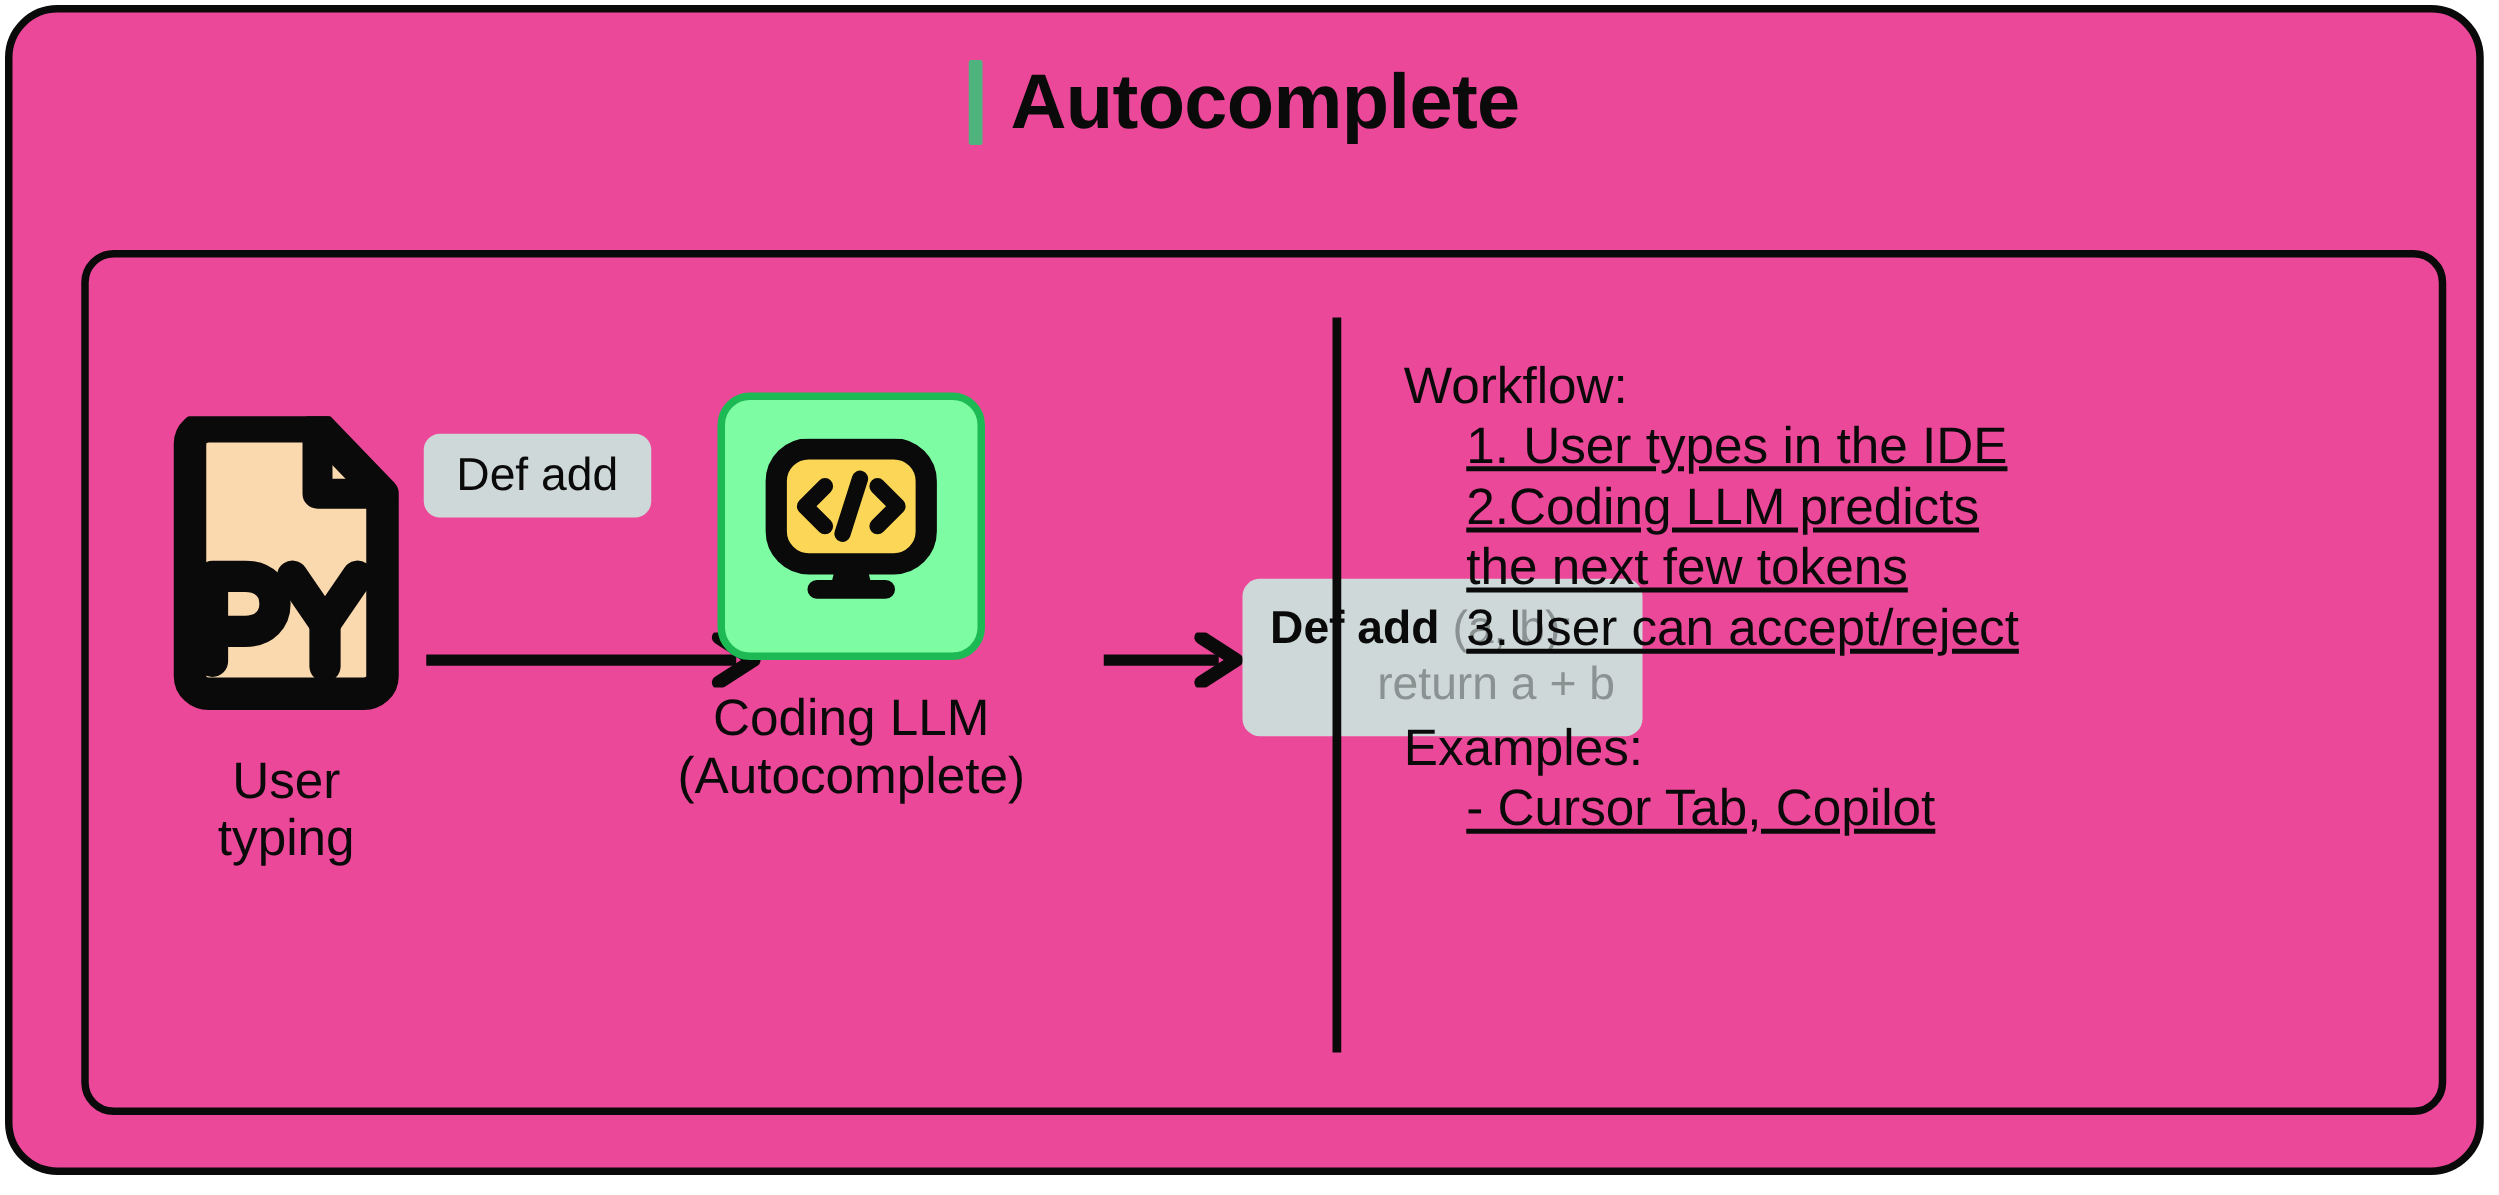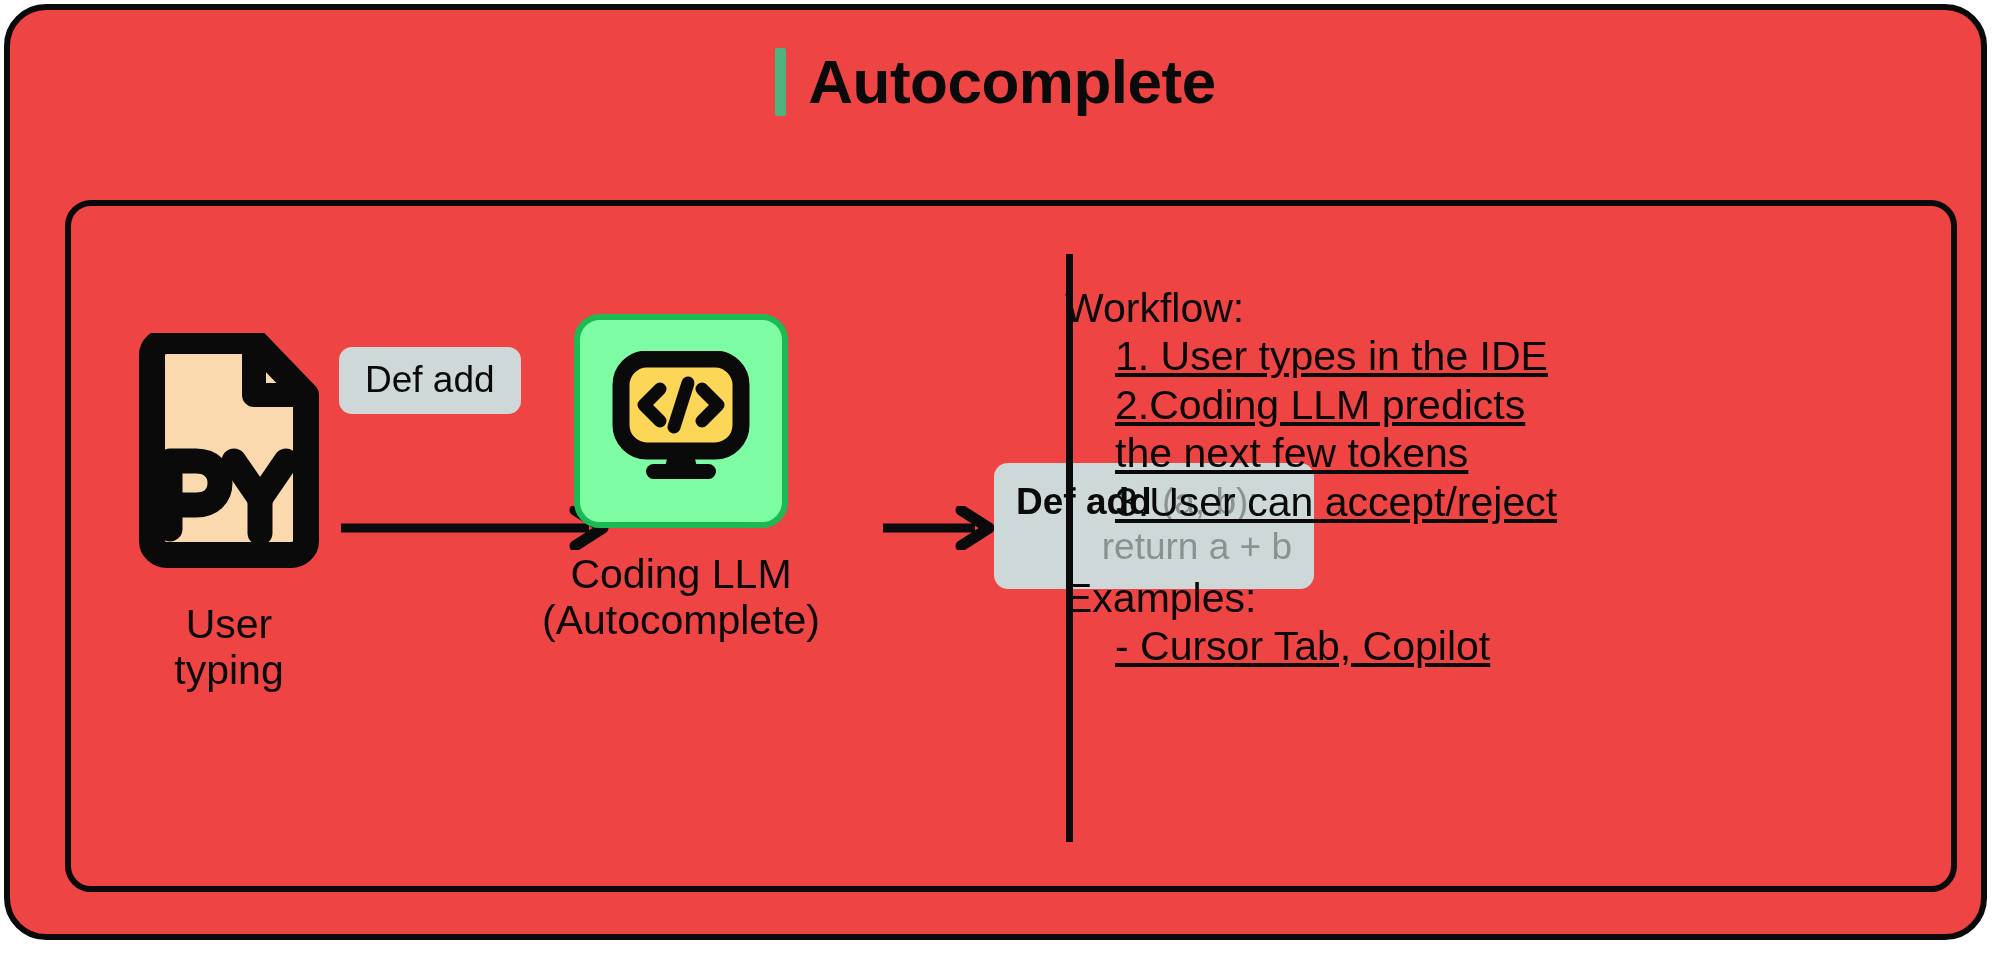--- a/index.html
+++ b/index.html
@@ -14,21 +14,21 @@
     overflow: hidden;
   }
 
   
   .outer-card {
     position: absolute;
     left: 4px;
     top: 4px;
     width: 1983px;
     height: 936px;
-    background: #ef4444;
+    background: #ec4899;
     border: 6px solid #0A0A0A;
     border-radius: 42px;
     box-sizing: border-box;
   }
 
   
   .title-row {
     position: absolute;
     left: 0;
     top: 26px;
@@ -164,21 +164,21 @@
     left: 995px;
     top: 48px;
     width: 7px;
     height: 588px;
     background: #0A0A0A;
   }
 
   
   .info-col {
     position: absolute;
-    left: 994px;
+    left: 1052px;
     top: 78px;
     width: 830px;
     color: #0A0A0A;
   }
   .info-head {
     font-size: 41px;
     line-height: 1.18;
     margin: 0;
   }
   .info-item {

